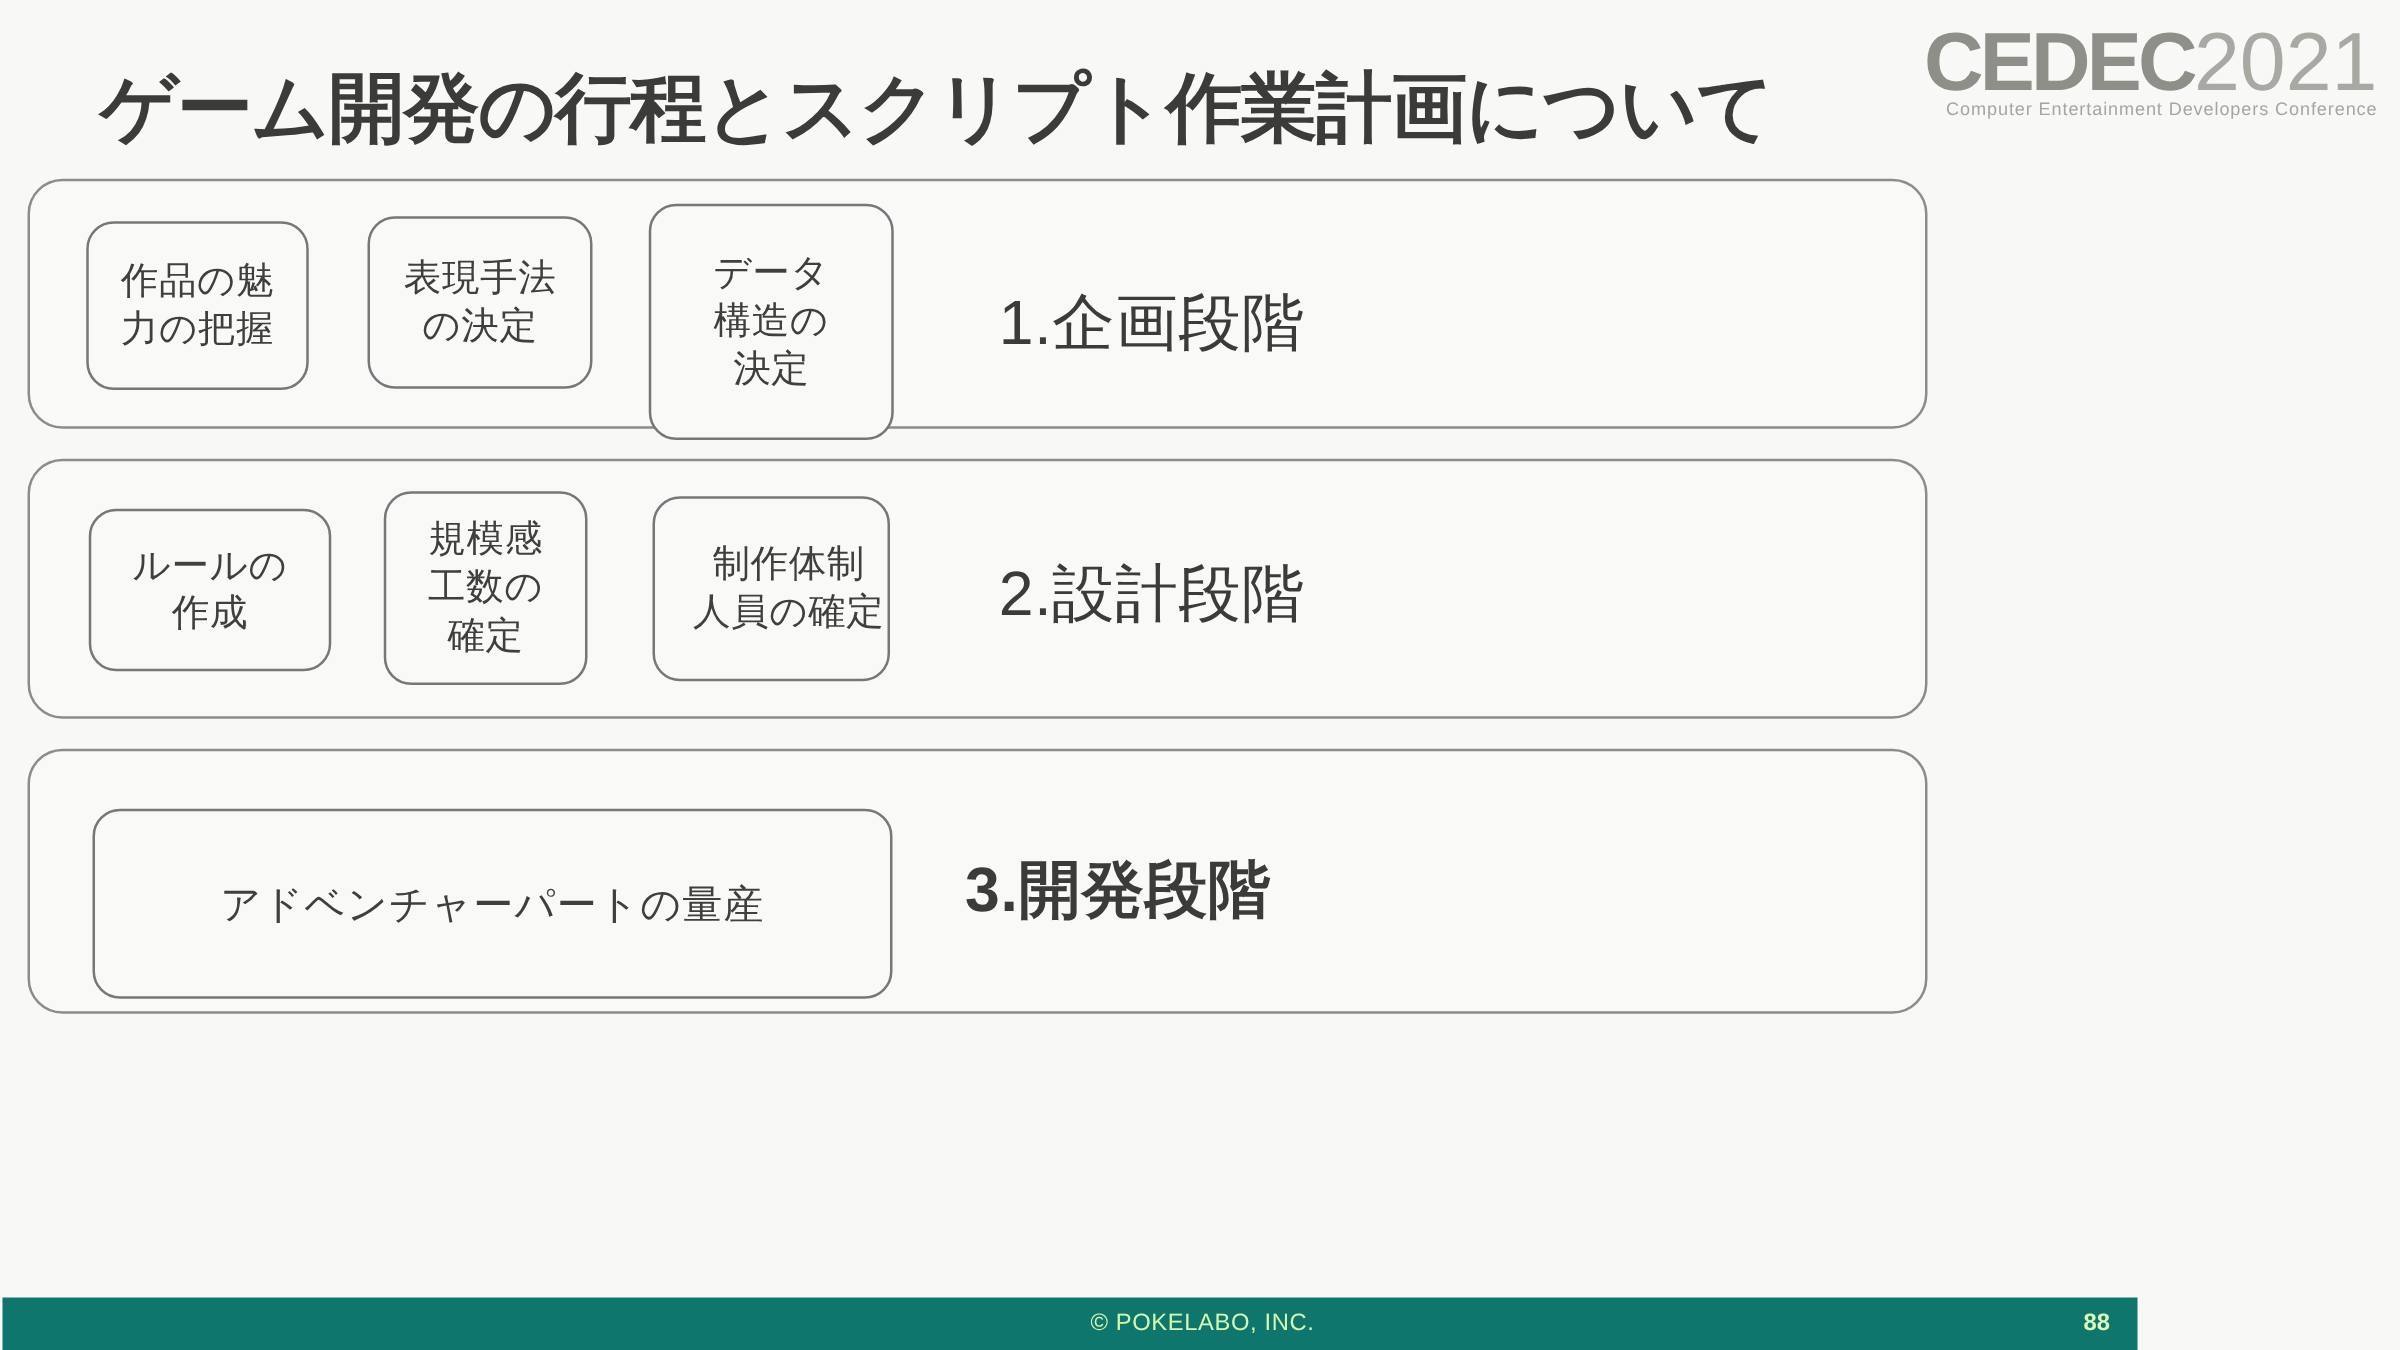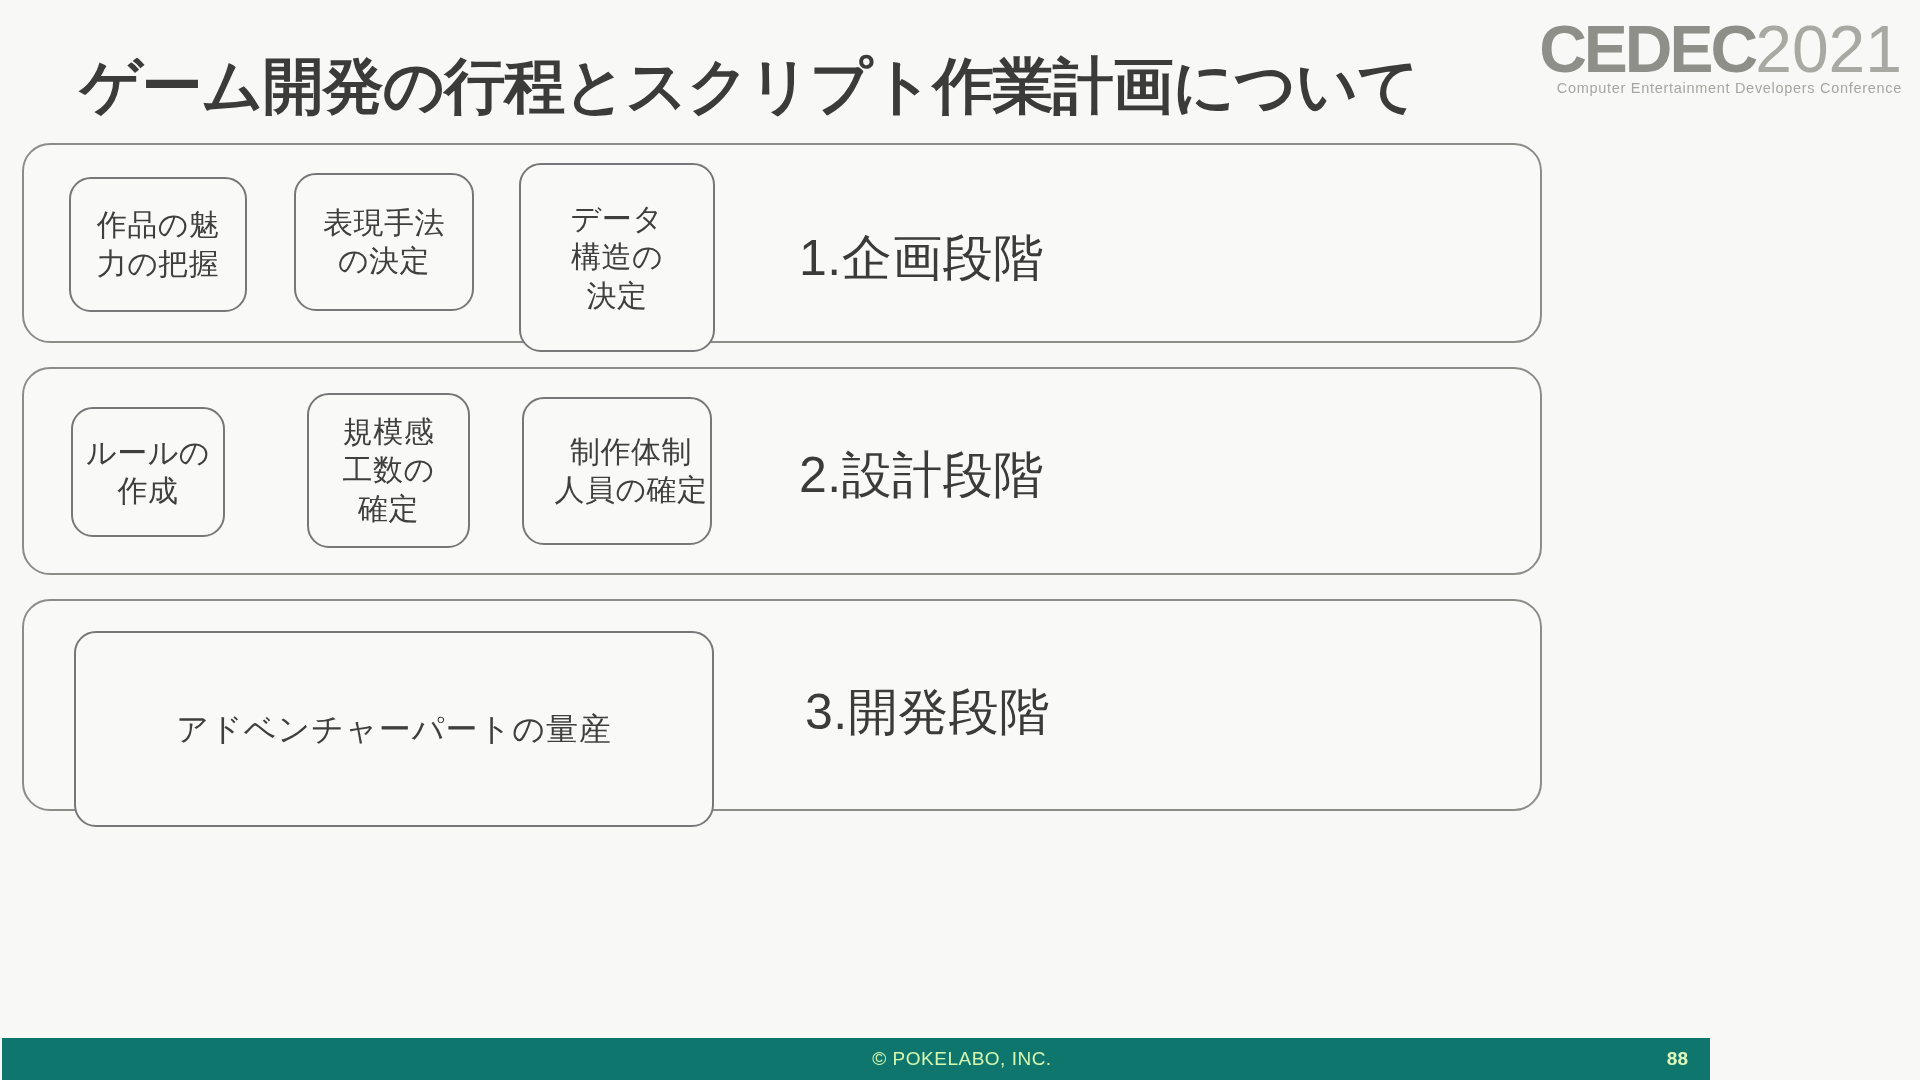--- a/index.html
+++ b/index.html
@@ -127,28 +127,28 @@
     white-space: nowrap;
   }
 
   
   .s1-b0 { left: 45px;  top: 32px;  width: 178px; height: 135px; }
   .s1-b1 { left: 270px; top: 28px;  width: 180px; height: 138px; }
   .s1-b2 { left: 495px; top: 18px;  width: 196px; height: 189px; }
   .s1-label { left: 775px; top: 80px; }
 
   
-  .s2-b0 { left: 47px;  top: 38px;  width: 154px; height: 130px; }
+  .s2-b0 { left: 47px;  top: 38px;  width: 194px; height: 130px; }
   .s2-b1 { left: 283px; top: 24px;  width: 163px; height: 155px; }
   .s2-b2 { left: 498px; top: 28px;  width: 190px; height: 148px; padding-left: 28px; }
   .s2-label { left: 775px; top: 73px; }
 
   
-  .s3-b0 { left: 50px;  top: 30px;  width: 640px; height: 196px; }
-  .s3-label { left: 781px; top: 78px; }
+  .s3-b0 { left: 50px;  top: 46px;  width: 640px; height: 152px; }
+  .s3-label { left: 748px; top: 78px; font-weight: bold; }
 
   
   .footer {
     position: absolute;
     left: 2px;
     bottom: 0;
     width: 1708px;
     height: 42px;
     background: #0f766e;
   }

